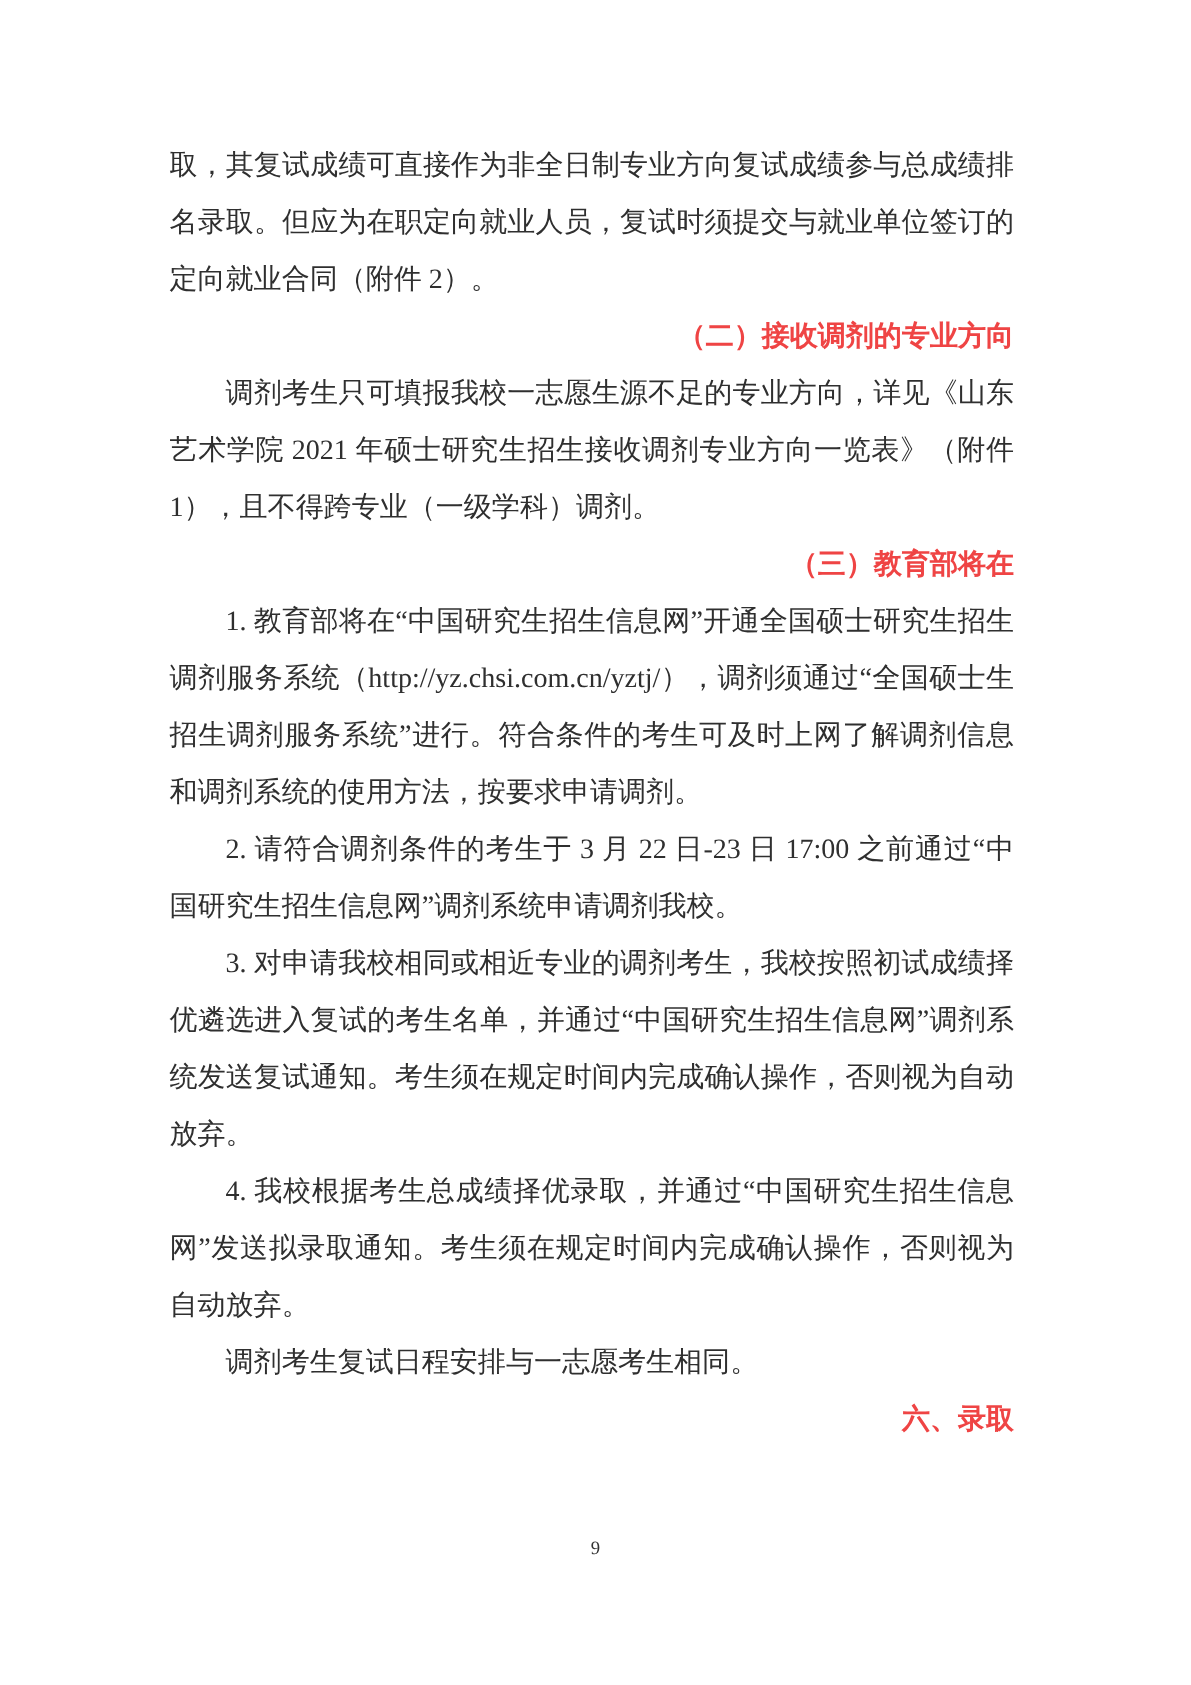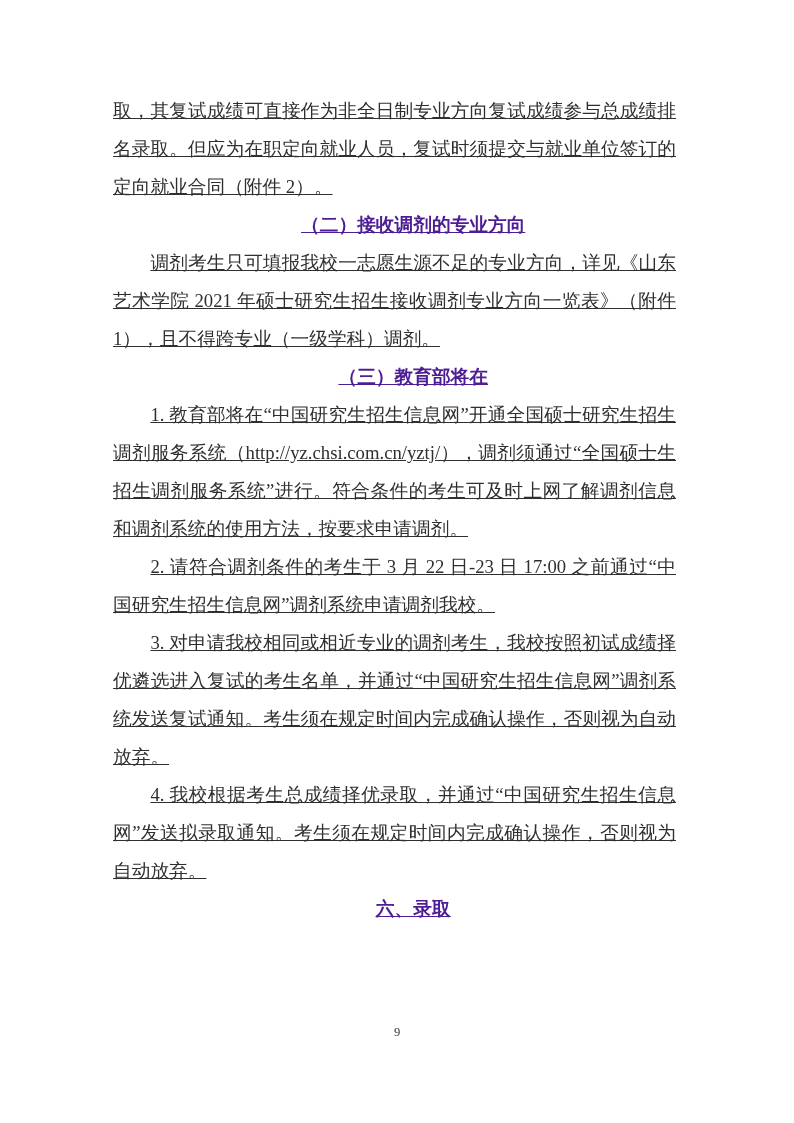--- a/index.html
+++ b/index.html
@@ -22,29 +22,28 @@
     width: 563px;
     font-size: 18.7px;
     line-height: 38px;
     color: #2f2f2f;
     text-align: justify;
   }
   .content p {
     margin: 0;
     padding: 0;
     text-indent: 2em;
-    text-decoration: underline;
   }
   .content p.noindent {
     text-indent: 0;
   }
   .content p.heading {
     font-weight: 700;
-    color: #4c1d95;
-    text-align: center;
+    color: #ef4444;
+    text-align: right;
   }
   .page-number {
     position: absolute;
     top: 1024px;
     left: 0;
     width: 100%;
     text-align: center;
     font-size: 12.5px;
     line-height: 16px;
     color: #333333;
@@ -57,16 +56,17 @@
 <div class="page">
   <div class="content">
     <p class="body noindent">取，其复试成绩可直接作为非全日制专业方向复试成绩参与总成绩排名录取。但应为在职定向就业人员，复试时须提交与就业单位签订的定向就业合同（附件 2）。</p>
     <p class="heading">（二）接收调剂的专业方向</p>
     <p class="body">调剂考生只可填报我校一志愿生源不足的专业方向，详见《山东艺术学院 2021 年硕士研究生招生接收调剂专业方向一览表》（附件 1），且不得跨专业（一级学科）调剂。</p>
     <p class="heading">（三）教育部将在</p>
     <p class="body">1. 教育部将在“中国研究生招生信息网”开通全国硕士研究生招生调剂服务系统（http://yz.chsi.com.cn/yztj/），调剂须通过“全国硕士生招生调剂服务系统”进行。符合条件的考生可及时上网了解调剂信息和调剂系统的使用方法，按要求申请调剂。</p>
     <p class="body">2. 请符合调剂条件的考生于 3 月 22 日-23 日 17:00 之前通过“中国研究生招生信息网”调剂系统申请调剂我校。</p>
     <p class="body">3. 对申请我校相同或相近专业的调剂考生，我校按照初试成绩择优遴选进入复试的考生名单，并通过“中国研究生招生信息网”调剂系统发送复试通知。考生须在规定时间内完成确认操作，否则视为自动放弃。</p>
     <p class="body">4. 我校根据考生总成绩择优录取，并通过“中国研究生招生信息网”发送拟录取通知。考生须在规定时间内完成确认操作，否则视为自动放弃。</p>
+    <p class="body">调剂考生复试日程安排与一志愿考生相同。</p>
     <p class="heading">六、录取</p>
   </div>
   <div class="page-number">9</div>
 </div>
 
 </body></html>

